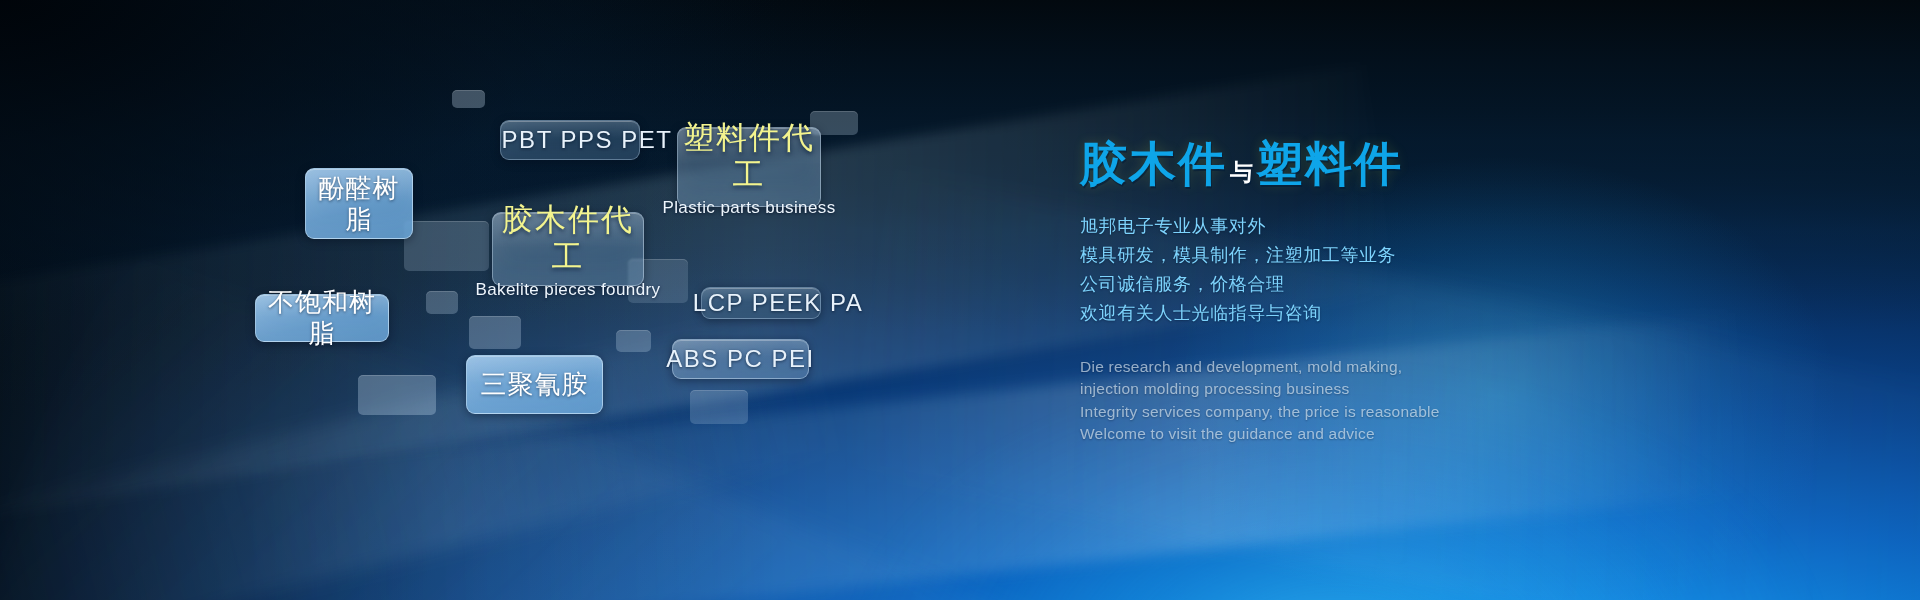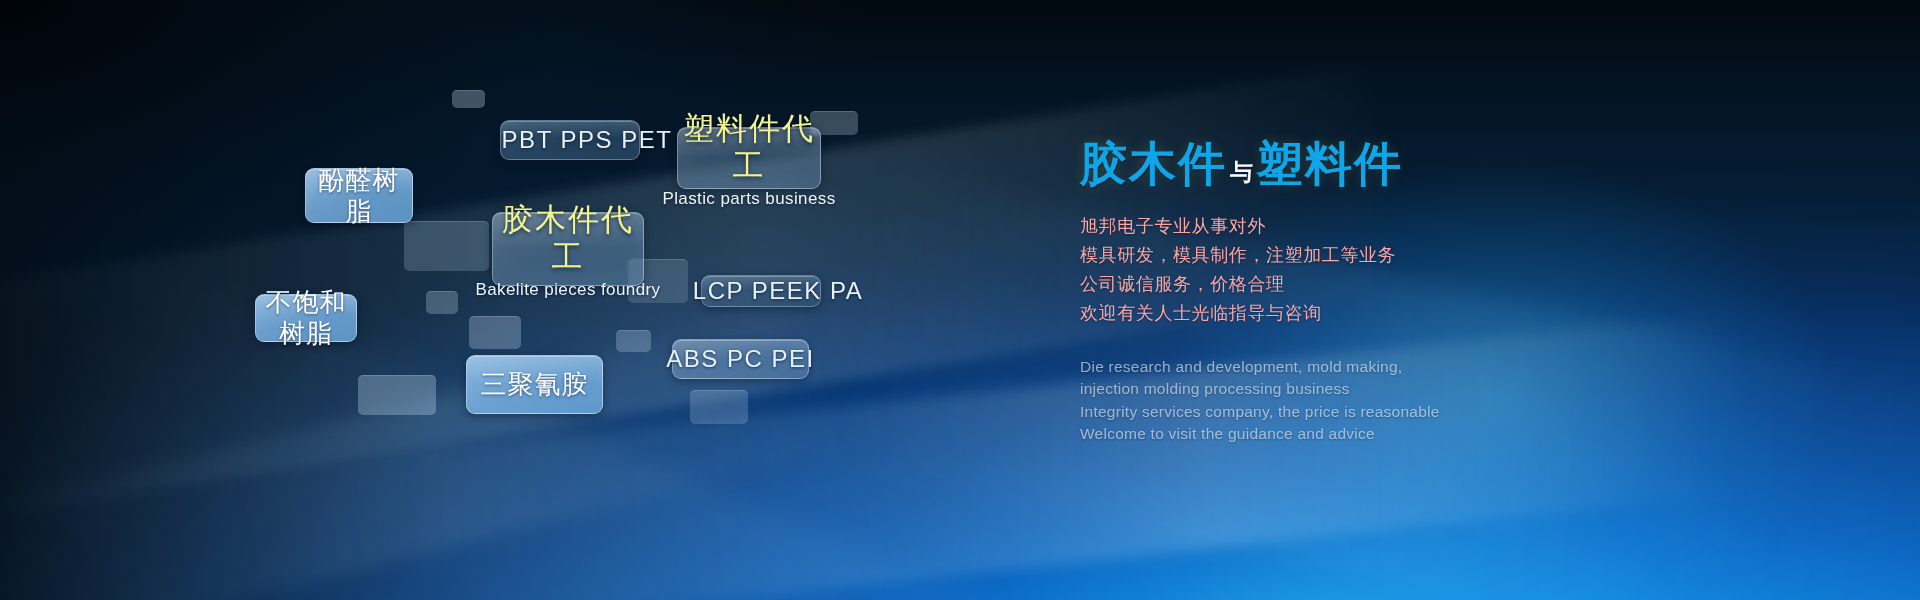--- a/index.html
+++ b/index.html
@@ -191,21 +191,21 @@
     color:#ffffff;
     font-size:23px;
     font-weight:bold;
     letter-spacing:0;
     padding:0 3px;
     vertical-align:baseline;
     text-shadow:1px 2px 0 rgba(0,25,55,.5);
   }
   .cn-line{
     font-size:18px;
-    color:#fca5a5;
+    color:#7dd3fc;
     line-height:29px;
     letter-spacing:.6px;
     white-space:nowrap;
     text-shadow:0 1px 2px rgba(0,20,45,.45);
   }
   #en-block{ margin-top:28px; }
   .en-line{
     font-size:15.5px;
     color:rgba(233,243,252,.62);
     line-height:22.5px;
@@ -238,39 +238,39 @@
       <div class="deco" style="left: 404px; top: 221px; width: 85px; height: 50px; background: rgba(205, 228, 248, 0.2);"></div>
       <div class="deco" style="left: 628px; top: 259px; width: 60px; height: 44px; background: rgba(205, 228, 248, 0.16);"></div>
       <div class="deco" style="left: 426px; top: 291px; width: 32px; height: 23px; background: rgba(205, 228, 248, 0.26);"></div>
       <div class="deco" style="left: 469px; top: 316px; width: 52px; height: 33px; background: rgba(205, 228, 248, 0.28);"></div>
       <div class="deco" style="left: 616px; top: 330px; width: 35px; height: 22px; background: rgba(205, 228, 248, 0.26);"></div>
       <div class="deco" style="left: 358px; top: 375px; width: 78px; height: 40px; background: rgba(205, 228, 248, 0.3);"></div>
       <div class="deco" style="left: 690px; top: 390px; width: 58px; height: 34px; background: rgba(205, 228, 248, 0.2);"></div>
     </div>
 
   <div id="tag-layer">
-      <div class="tag light" style="left: 305px; top: 168px; width: 108px; height: 55px;">
+      <div class="tag light" style="left: 305px; top: 168px; width: 108px; height: 71px;">
         <span class="cn">酚醛树脂</span>
       </div>
-      <div class="tag light" style="left: 255px; top: 294px; width: 102px; height: 48px;">
+      <div class="tag light" style="left: 255px; top: 294px; width: 134px; height: 48px;">
         <span class="cn">不饱和树脂</span>
       </div>
       <div class="tag light" style="left: 466px; top: 355px; width: 137px; height: 59px;">
         <span class="cn">三聚氰胺</span>
       </div>
       <div class="tag dark" style="left: 500px; top: 120px; width: 140px; height: 40px;">
         <span class="mat">PBT  PPS  PET</span>
       </div>
-      <div class="tag dark" style="left: 701px; top: 275px; width: 120px; height: 32px;">
+      <div class="tag dark" style="left: 701px; top: 287px; width: 120px; height: 32px;">
         <span class="mat">LCP  PEEK  PA</span>
       </div>
       <div class="tag glassy" style="left: 672px; top: 339px; width: 137px; height: 40px;">
         <span class="mat">ABS  PC  PEI</span>
       </div>
-      <div class="tag feature glassy" style="left: 677px; top: 127px; width: 144px; height: 62px;">
+      <div class="tag feature glassy" style="left: 677px; top: 127px; width: 144px; height: 80px;">
         <span class="cn">塑料件代工</span>
         <span class="en">Plastic parts business</span>
       </div>
       <div class="tag feature glassy" style="left: 492px; top: 212px; width: 152px; height: 74px;">
         <span class="cn">胶木件代工</span>
         <span class="en">Bakelite pieces foundry</span>
       </div>
     </div>
 
   <div id="copy">

